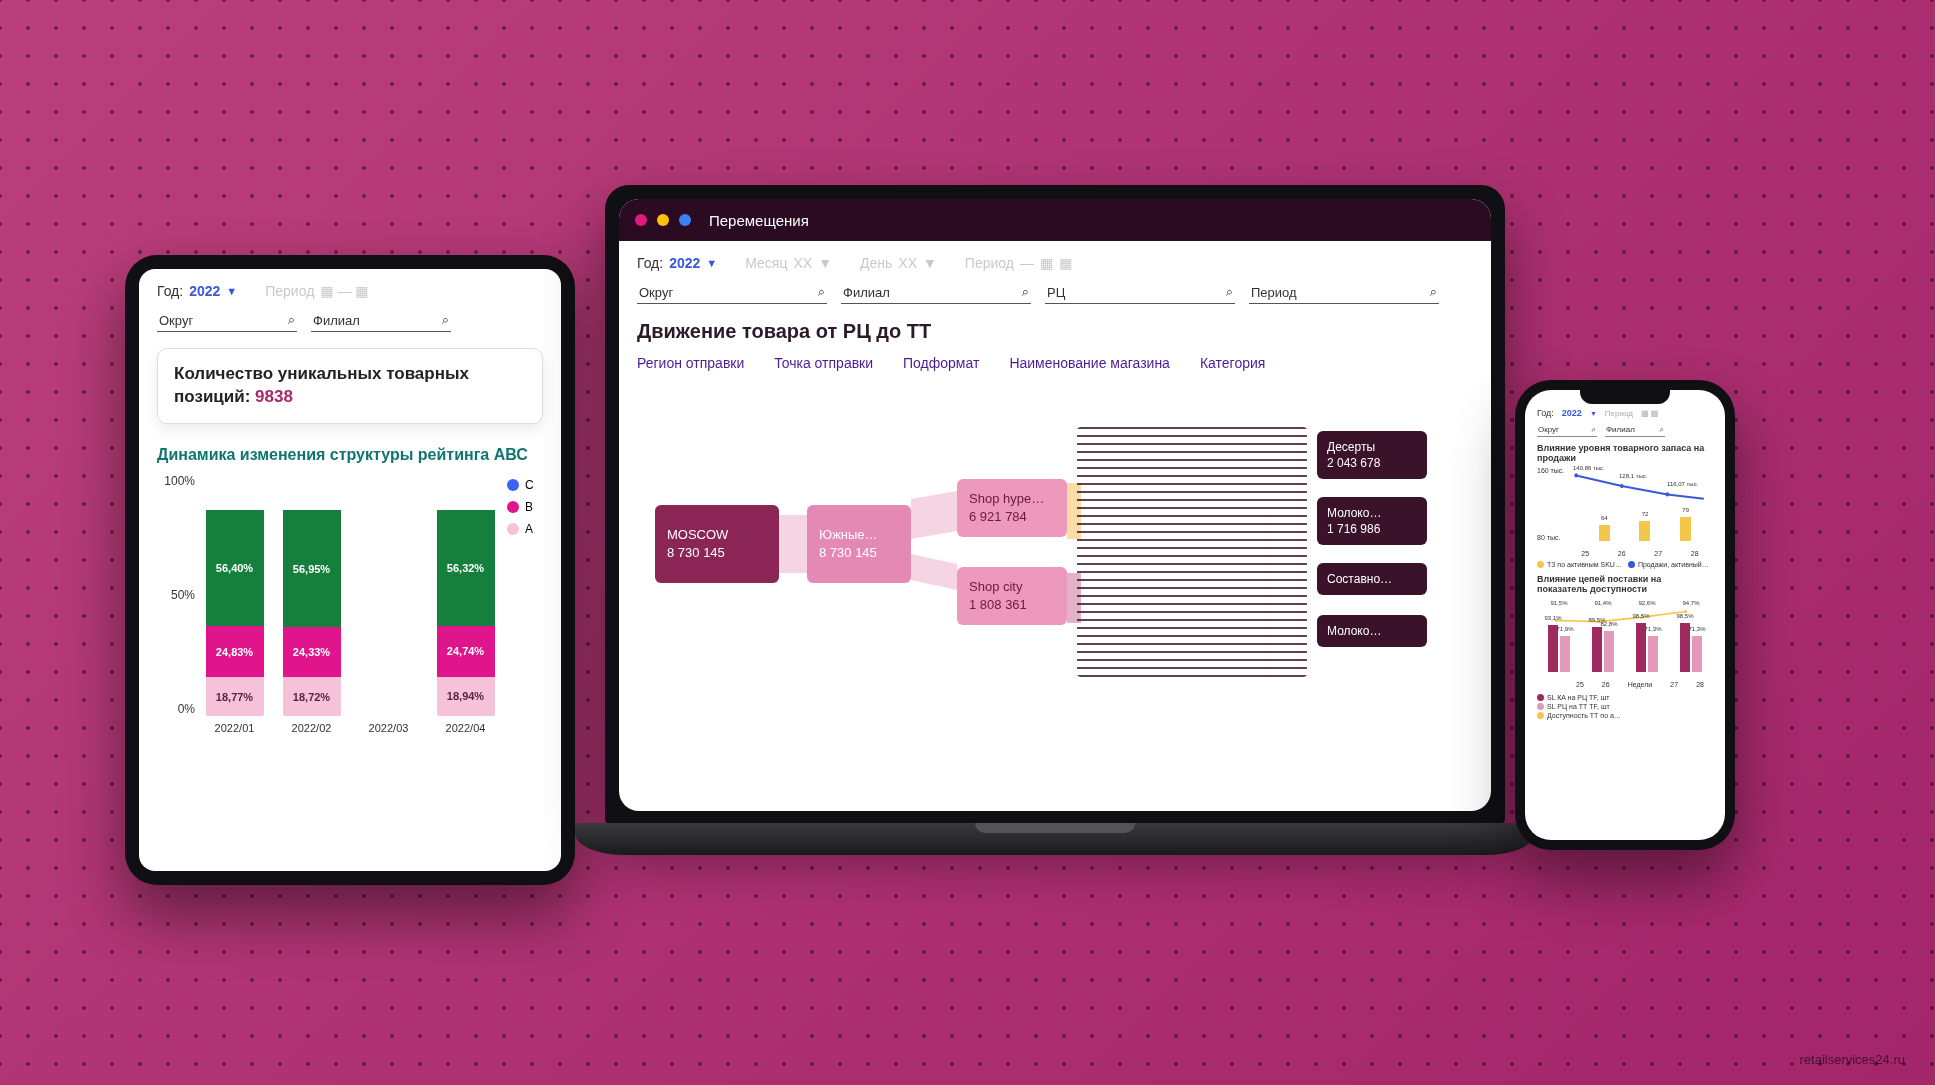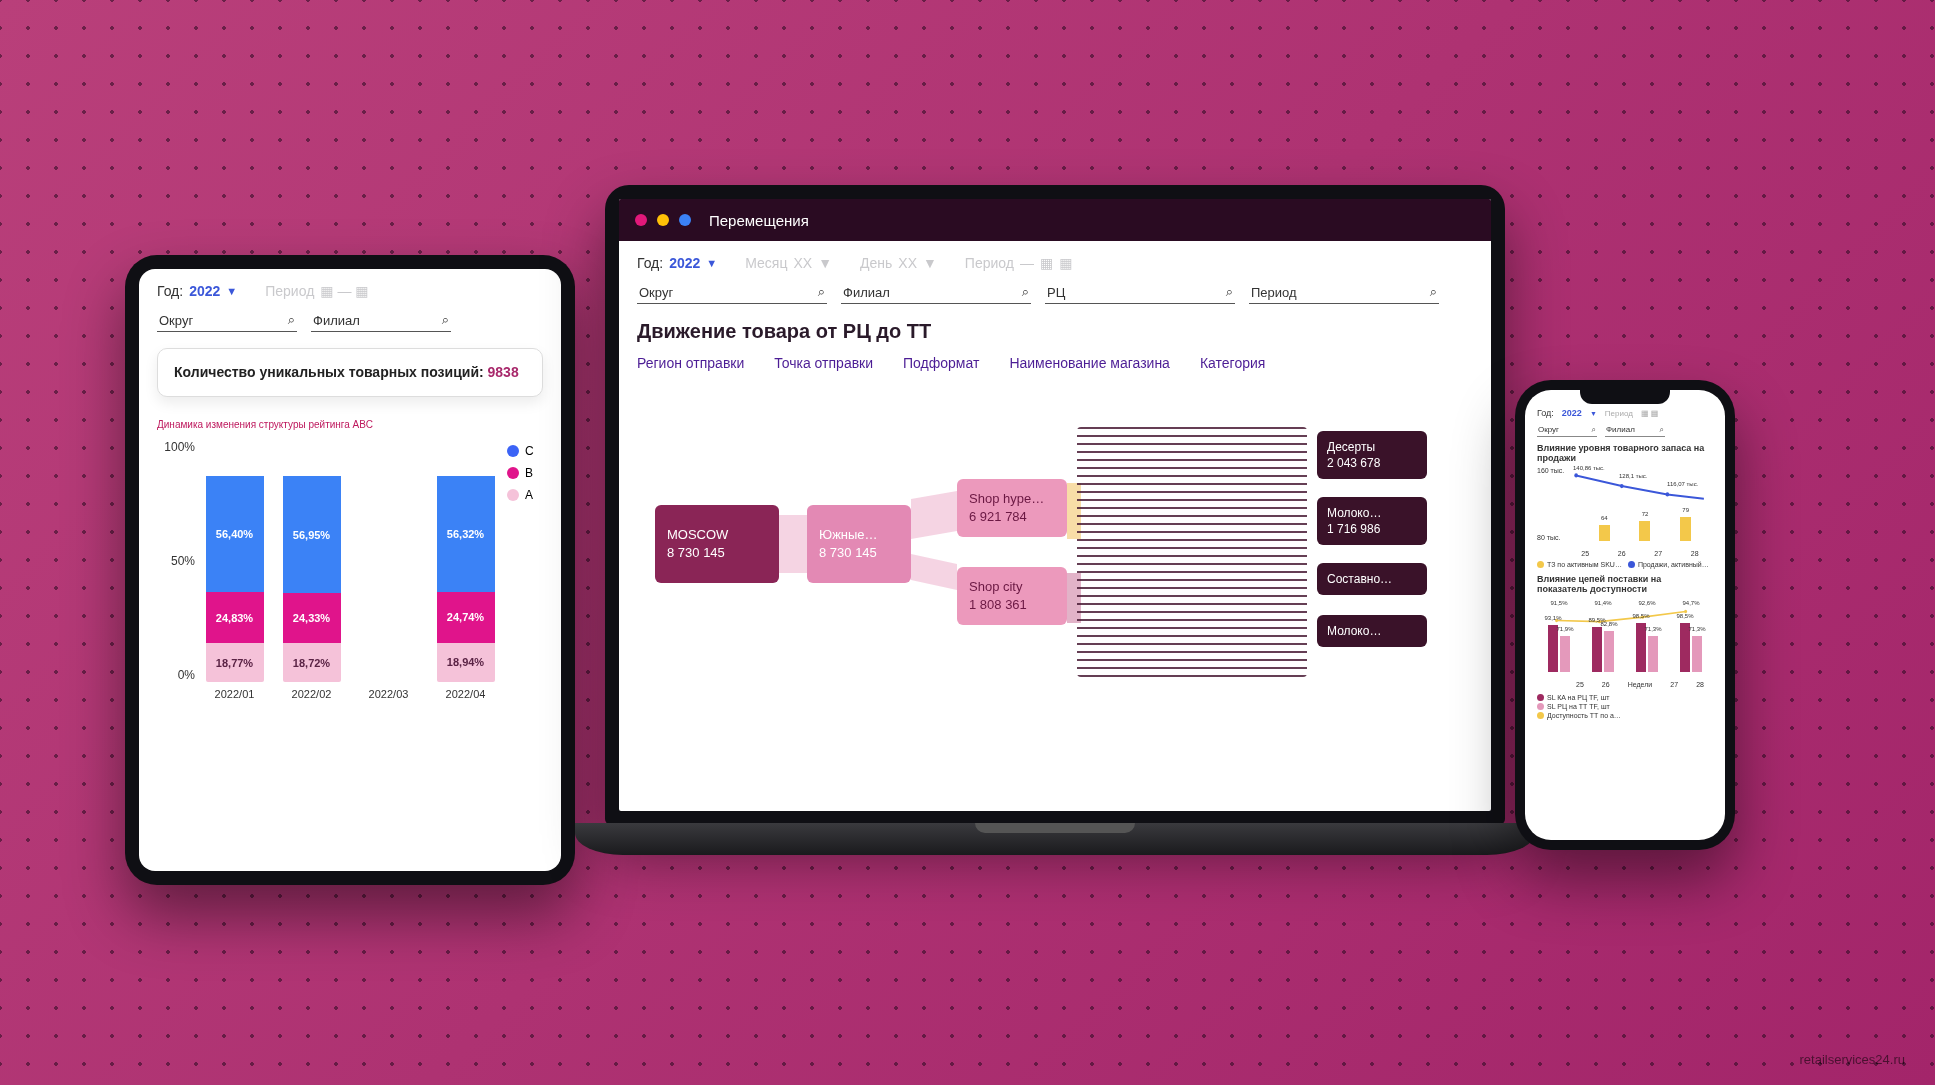--- a/index.html
+++ b/index.html
@@ -56,21 +56,21 @@
     margin: 0 auto;
     background: #0f0f14;
     border-radius: 24px 24px 6px 6px;
     padding: 14px;
     box-shadow: 0 30px 60px rgba(0,0,0,0.45);
   }
   .laptop-screen {
     width: 100%;
     height: 100%;
     background: #fff;
-    border-radius: 2px;
+    border-radius: 20px;
     overflow: hidden;
     display: flex;
     flex-direction: column;
   }
   .laptop-base {
     width: 960px;
     height: 32px;
     margin-top: -2px;
     background: linear-gradient(#3a3a3e, #1a1a1d);
     border-radius: 0 0 48px 48px / 0 0 22px 22px;
@@ -152,24 +152,24 @@
 
   
   .callout {
     border: 1px solid #ddd;
     border-radius: 10px;
     padding: 14px 16px;
     box-shadow: 0 6px 14px rgba(0,0,0,0.08);
     margin-bottom: 22px;
     background:#fff;
   }
-  .callout-text { font-size: 14px; color: #222; font-weight:600; line-height:1.35;}
+  .callout-text { font-size: 17px; color: #222; font-weight:600; line-height:1.35;}
   .callout-num { color: #a8286b; }
 
-  .subhead { font-size: 10px; color: #be185d; font-weight:400; margin-bottom: 10px; }
+  .subhead { font-size: 16px; color: #0f766e; font-weight:700; margin-bottom: 10px; }
 
   
   .abc-chart {
     display: flex;
     height: 260px;
   }
   .abc-yaxis {
     width: 44px;
     display: flex;
     flex-direction: column;
@@ -182,21 +182,21 @@
   }
   .abc-bars {
     flex: 1;
     display: flex;
     gap: 10px;
     align-items: flex-end;
   }
   .abc-col { flex:1; display:flex; flex-direction:column; align-items:center;}
   .abc-stack { width: 58px; height: 230px; display:flex; flex-direction:column; border-radius:2px; overflow:hidden;}
   .seg { display:flex; align-items:center; justify-content:center; font-size:11px; font-weight:600;}
-  .seg-c { background:#3b82f6; color:#fff;margin-top:24px;}
+  .seg-c { background:#15803d; color:#fff;margin-top:24px;}
   .seg-b { background:#e0148b; color:#fff;}
   .seg-a { background:#f5c2d9; color:#5a2345;}
   .abc-cat { font-size:11px; color:#333; margin-top:6px;}
   .abc-legend { width:44px; display:flex; flex-direction:column; gap:8px; font-size:12px; padding-left:8px; padding-top:4px;}
   .lrow { display:flex; align-items:center; gap:6px;}
   .ldot { width:12px; height:12px; border-radius:50%;}
 
   
   .section-title { font-size: 20px; color: #2a1a2a; font-weight:600; margin: 10px 0 12px;}
   .sankey-headers { display:flex; gap:30px; font-size:14px; color:#4c1d95; margin-bottom:16px;}

